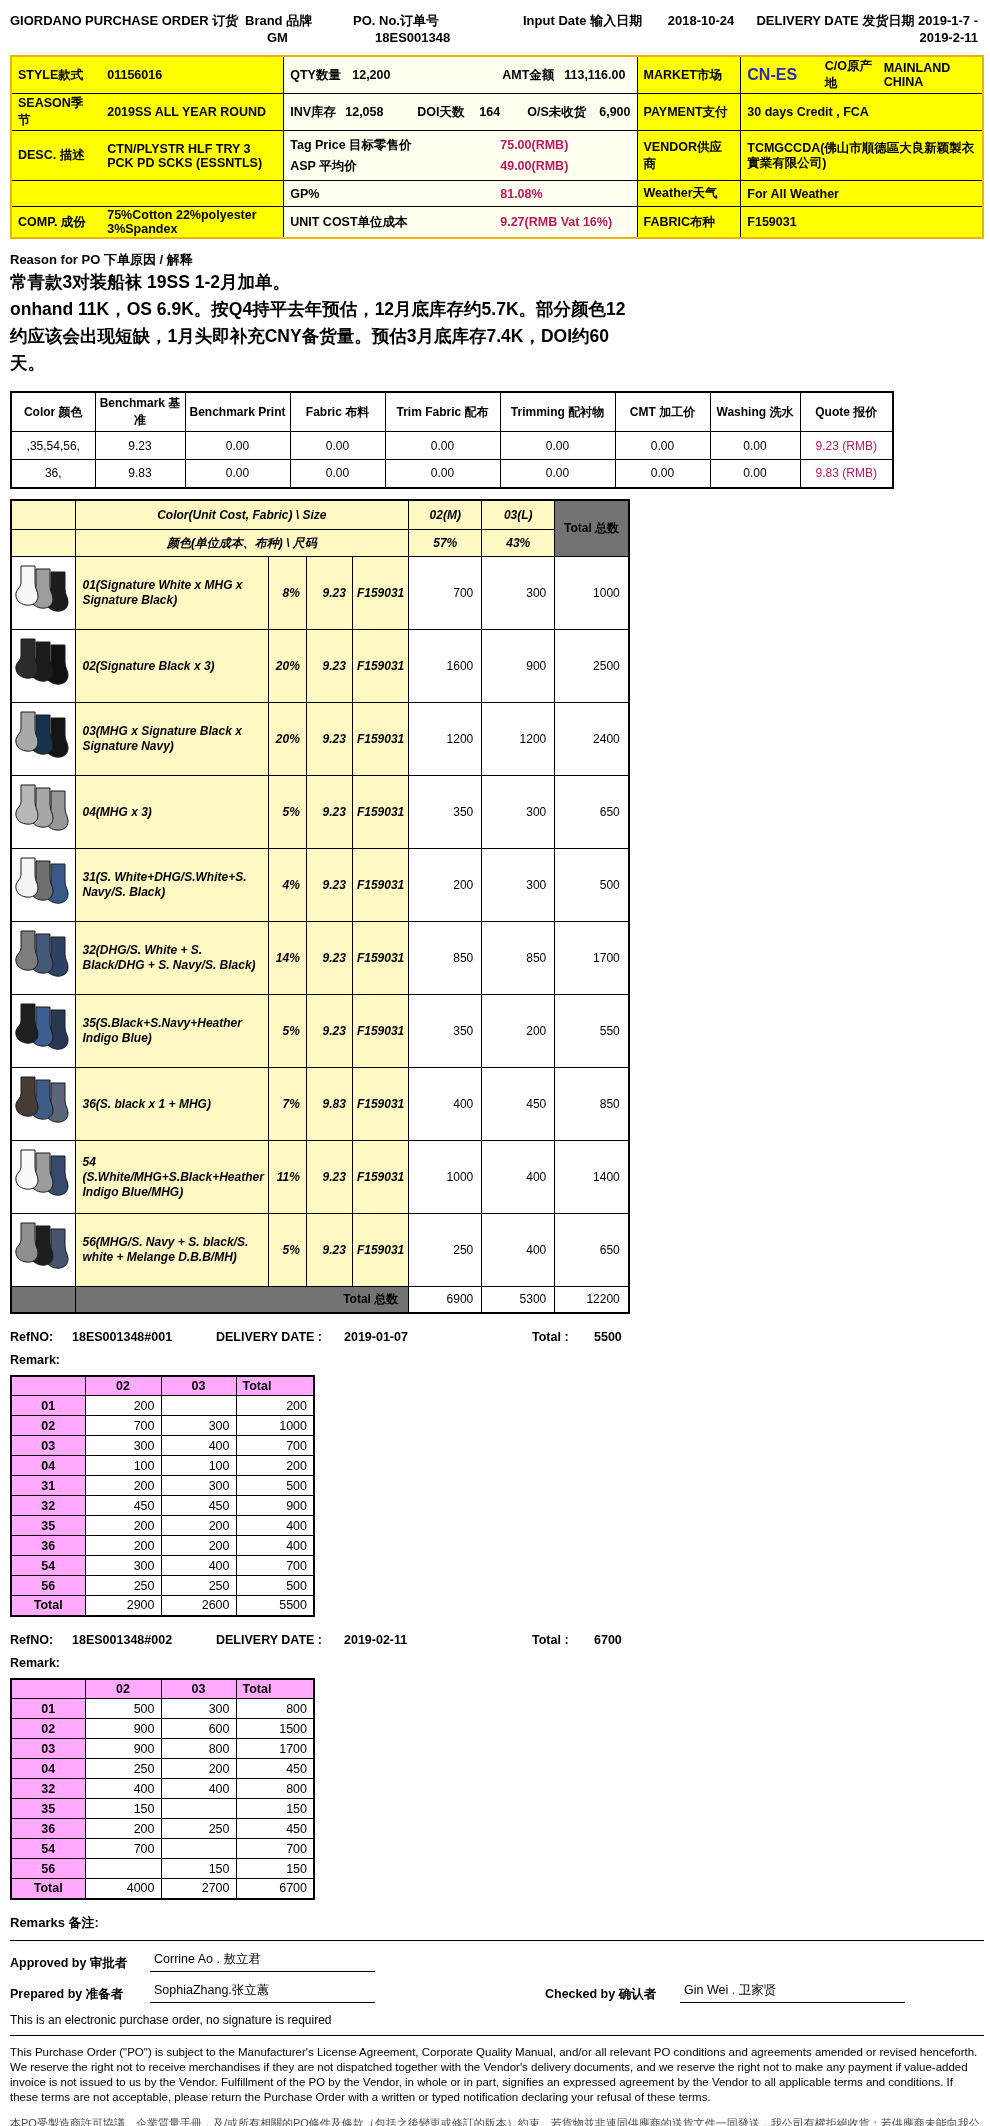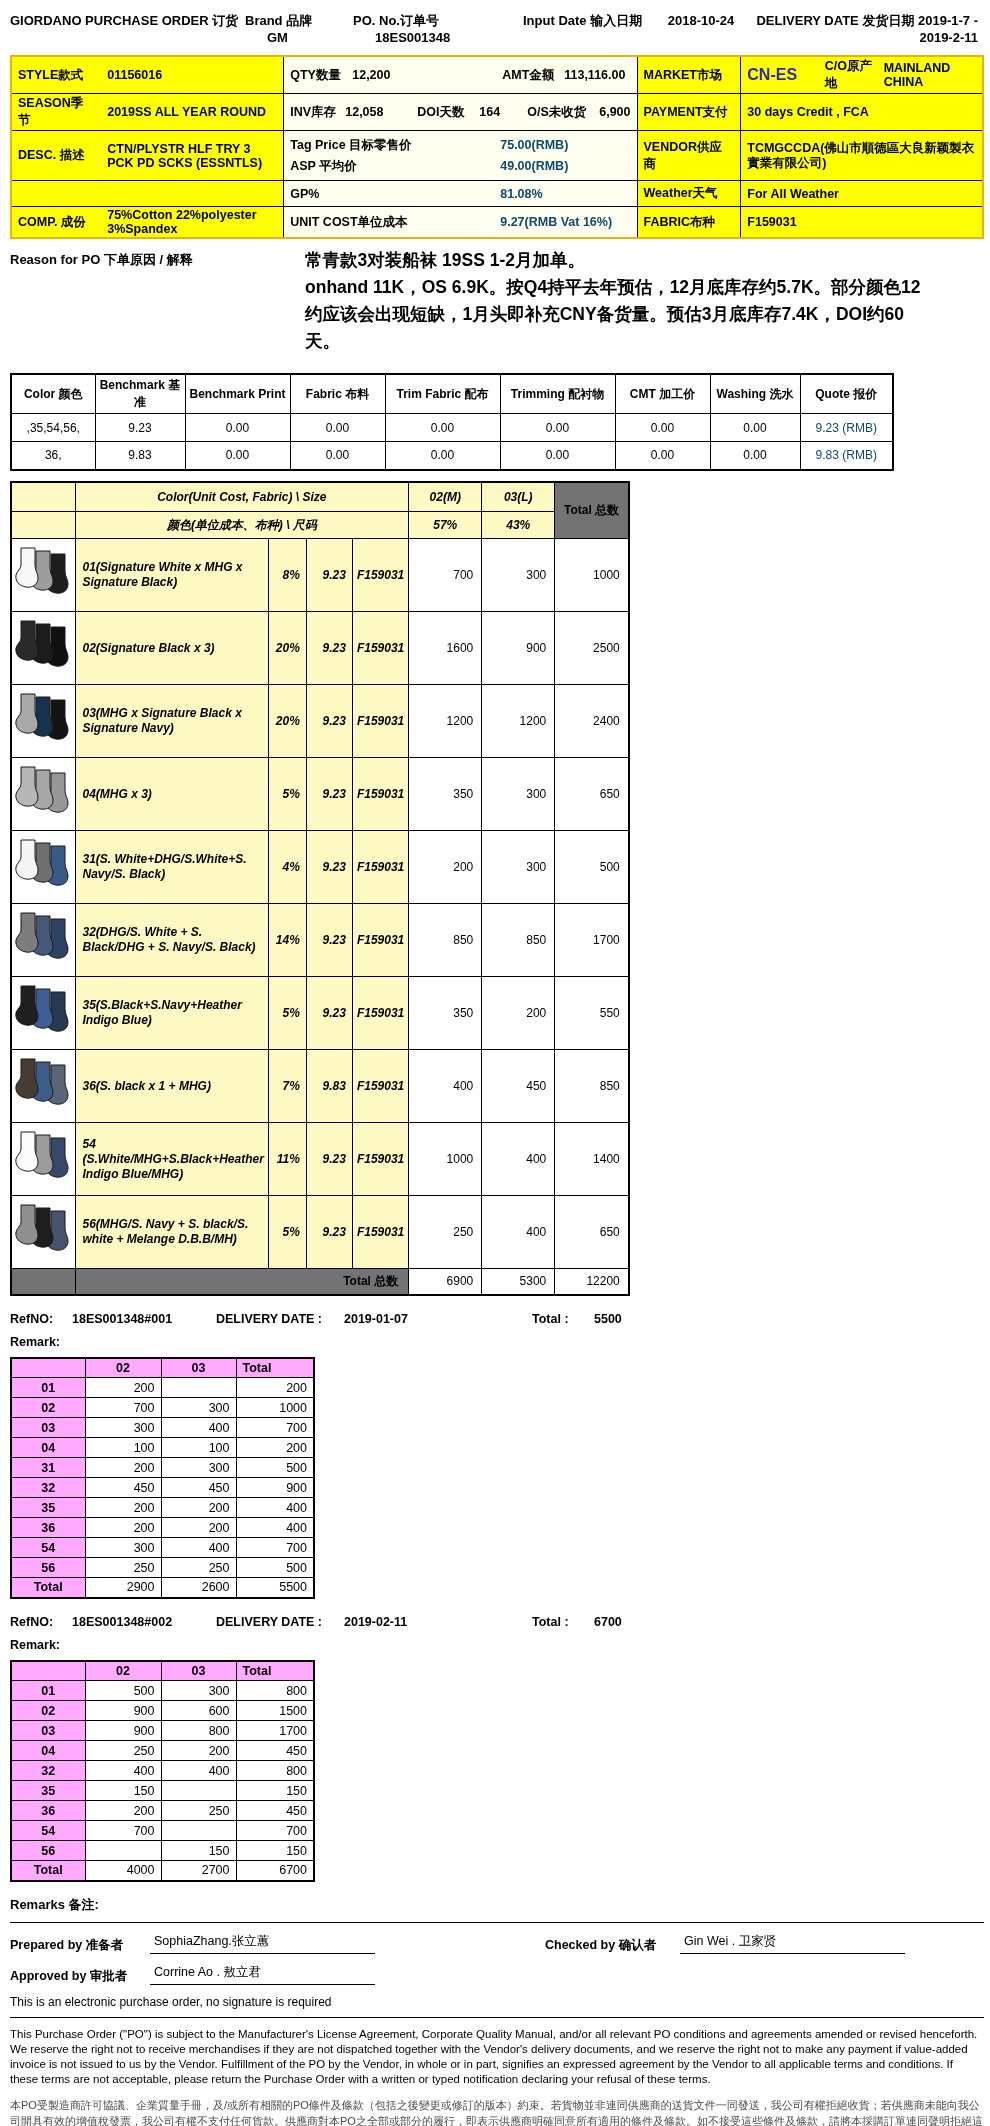--- a/index.html
+++ b/index.html
@@ -15,28 +15,28 @@
   .tophdr .t-input { width:225px; }
   .tophdr .t-del   { flex:1; text-align:right; padding-right:6px; }
   .lbl-val span.v { margin-left:22px; }
 
   
   table.info { border-collapse:collapse; margin-top:10px; table-layout:fixed; }
   table.info td { border:1px solid #000; font-size:12.5px; font-weight:bold; padding:1px 6px; vertical-align:middle; }
   table.info { border:2px solid #eab308; }
   .yel { background:#ffff00; }
   .crm { background:#fffff0; }
-  .red { color:#0c4a6e; }
+  .red { color:#be185d; }
   .blue-big { color:#2b2bb4; font-size:16px; font-weight:bold; }
   .midflex { display:flex; align-items:center; }
   .midflex span { display:inline-block; }
   .noborder-l { border-left:none !important; }
 
   
-  .reason { display:flex; margin-top:8px; min-height:112px; }
+  .reason { display:flex; margin-top:8px; min-height:112px;flex-direction:column; }
   .reason .rlabel { width:295px; font-weight:bold; font-size:13px; padding-top:4px; }
   .reason .rtext  { flex:1; font-weight:bold; font-size:17.5px; line-height:27px; }
 
   
   table.bench { border-collapse:collapse; border:2px solid #000; margin-top:14px; table-layout:fixed; }
   table.bench td { border:1px solid #000; text-align:center; font-size:12px; padding:2px 3px; }
   table.bench tr.h td { font-weight:bold; height:38px; }
   table.bench tr.d td { height:28px; }
 
   
@@ -655,30 +655,30 @@
           <td class="val">2700</td>
           <td class="val">6700</td>
         </tr>
   </tbody>
     </table>
 
   <div class="remarks-lab">Remarks 备注:</div>
   <div class="ruleline"></div>
 
   <div class="sigrow">
+    <span class="slab" style="width:130px">Approved by 审批者</span>
+    <span class="sig-line">Corrine Ao . 敖立君</span>
+  </div>
+  <div class="sigrow">
     <span class="slab" style="width:130px">Prepared by 准备者</span>
     <span class="sig-line">SophiaZhang.张立蕙</span>
     <span class="sig-gap"></span>
     <span class="slab" style="width:125px">Checked by 确认者</span>
     <span class="sig-line">Gin Wei . 卫家贤</span>
   </div>
-  <div class="sigrow">
-    <span class="slab" style="width:130px">Approved by 审批者</span>
-    <span class="sig-line">Corrine Ao . 敖立君</span>
-  </div>
 
   <div class="electronic">This is an electronic purchase order, no signature is required</div>
   <div class="ruleline"></div>
 
   <div class="legal-en">This Purchase Order ("PO") is subject to the Manufacturer's License Agreement, Corporate Quality Manual, and/or all relevant PO conditions and agreements amended or revised henceforth. We reserve the right not to receive merchandises if they are not dispatched together with the Vendor's delivery documents, and we reserve the right not to make any payment if value-added invoice is not issued to us by the Vendor. Fulfillment of the PO by the Vendor, in whole or in part, signifies an expressed agreement by the Vendor to all applicable terms and conditions. If these terms are not acceptable, please return the Purchase Order with a written or typed notification declaring your refusal of these terms.</div>
   <div class="legal-cn">本PO受製造商許可協議、企業質量手冊，及/或所有相關的PO條件及條款（包括之後變更或修訂的版本）約束。若貨物並非連同供應商的送貨文件一同發送，我公司有權拒絕收貨；若供應商未能向我公司開具有效的增值稅發票，我公司有權不支付任何貨款。供應商對本PO之全部或部分的履行，即表示供應商明確同意所有適用的條件及條款。如不接受這些條件及條款，請將本採購訂單連同聲明拒絕這些條款的書面或打印通知退回我司。</div>
 
 </div>
 
 </body></html>

